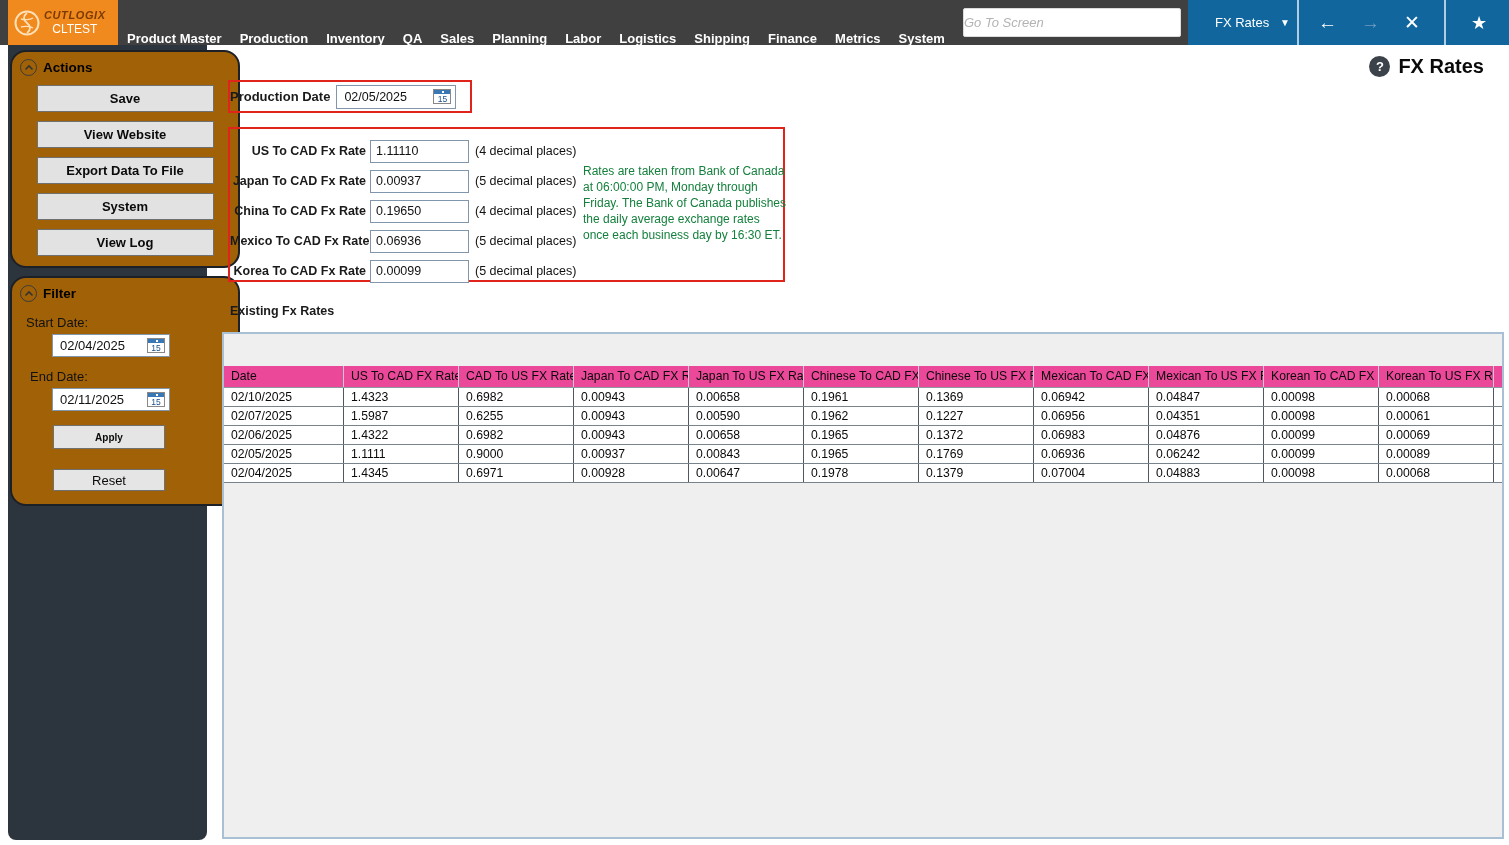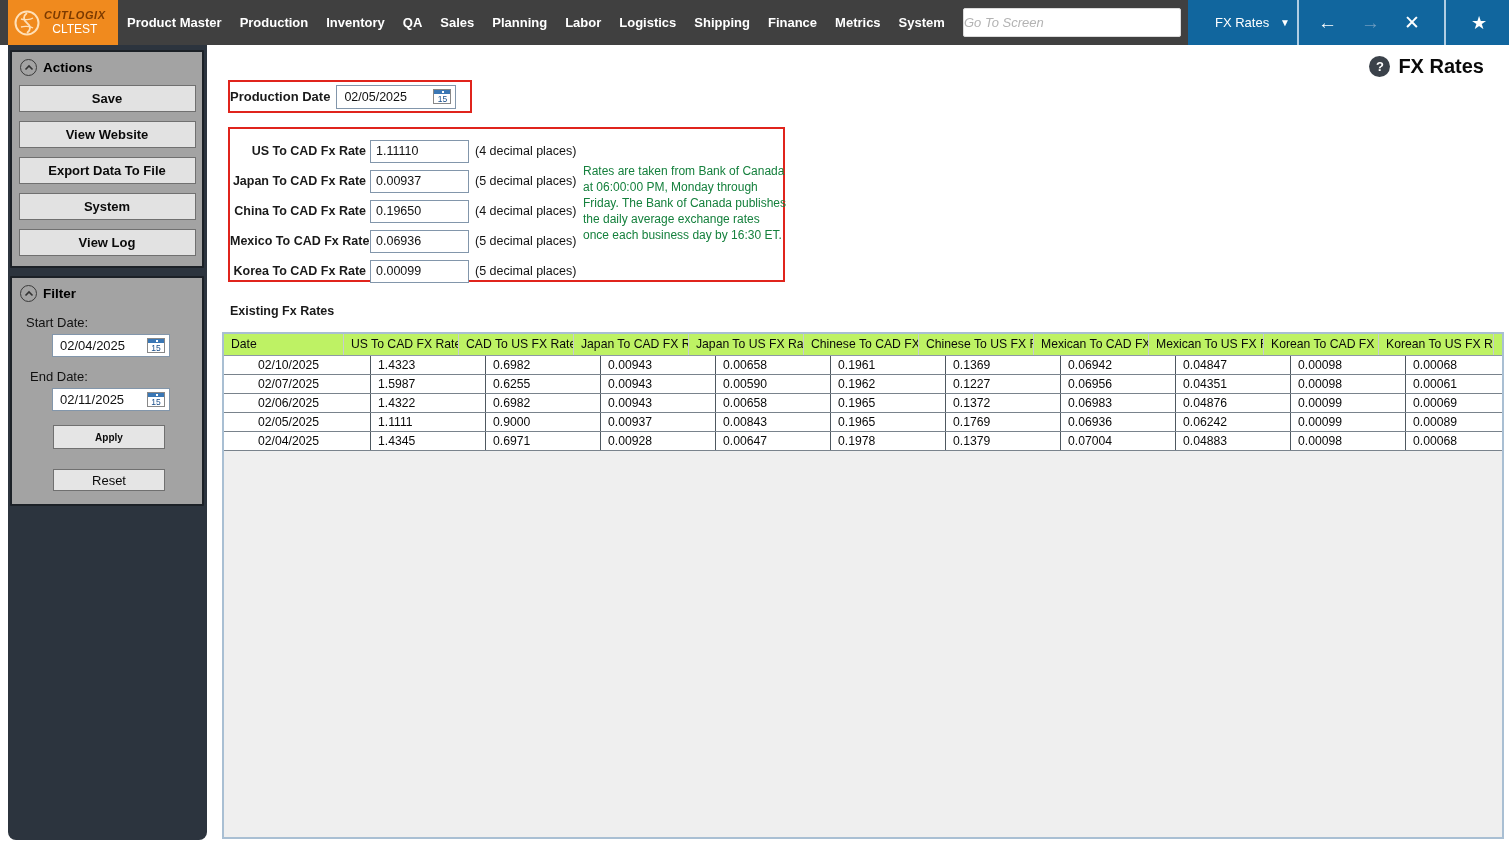--- a/index.html
+++ b/index.html
@@ -8,43 +8,43 @@
   body { position:relative; }
 
   
   .navbar { position:absolute; left:0; top:0; width:1509px; height:45px; background:#404040;text-decoration:underline; }
   .logo-block { position:absolute; left:8px; top:0; width:110px; height:45px; background:#f08a1e;
                 display:flex; align-items:center; }
   .logo-mark { width:28px; height:28px; margin-left:5px; flex:0 0 auto; }
   .logo-text { display:flex; flex-direction:column; align-items:center; margin-left:3px; }
   .logo-brand { font-size:11px; font-weight:800; font-style:italic; color:#7b3a00; letter-spacing:.6px; }
   .logo-env { font-size:12px; color:#ffffff; margin-top:1px; }
-  .menu { position:absolute; left:127px; top:0; height:45px; display:flex; align-items:center; gap:18px; }
+  .menu { position:absolute; left:127px; top:16px; height:45px; display:flex; align-items:center; gap:18px; }
   .menu-item { color:#ffffff; font-size:13px; font-weight:bold; white-space:nowrap; cursor:default; }
   .goto-wrap { position:absolute; left:963px; top:8px; width:218px; height:29px; }
   .goto-input { width:100%; height:100%; border:1px solid #dcdcdc; border-radius:2px; background:#fff;
                 font-family:"Liberation Sans", sans-serif; font-size:13px; font-style:italic;
                 padding:0 0; color:#333; }
   .goto-input::placeholder { color:#b3b3b3; font-style:italic; }
   .blue-bar { position:absolute; left:1188px; top:0; width:321px; height:45px; background:#11669e; }
   .blue-bar .screen-name { position:absolute; left:27px; top:0; height:45px; display:flex;
                            align-items:center; color:#fff; font-size:13px; }
   .blue-bar .dd-tri { position:absolute; left:92px; top:0; height:45px; display:flex; align-items:center;
                       color:#fff; font-size:10px; }
   .vdiv { position:absolute; top:0; width:2px; height:45px; background:rgba(230,240,250,.75); }
   .nav-ico { position:absolute; top:0; height:45px; display:flex; align-items:center; color:#fff;
              font-size:19px; }
   .nav-ico.dim { color:#6f9cc0; }
   .nav-ico.star { font-size:18px; }
 
   
   .sidebar { position:absolute; left:8px; top:45px; width:199px; height:795px; background:#2c343e;
              border-radius:0 0 8px 8px; }
-  .panel-card { position:absolute; left:2px; width:194px; background:#a3a3a3;
-                border:2px solid #1c2127; border-radius:1px; }
+  .panel-card { position:absolute; left:2px; width:230px; background:#a16207;
+                border:2px solid #1c2127; border-radius:16px; }
   .card-actions { top:5px; height:218px; }
   .card-filter { top:231px; height:230px; }
   .card-head { display:flex; align-items:center; gap:6px; padding:7px 0 0 8px; }
   .chev-circle { width:17px; height:17px; border:1px solid #3a3a3a; border-radius:50%;
                  display:flex; align-items:center; justify-content:center; }
   .card-title { font-size:13.5px; font-weight:bold; color:#000; }
   .act-btn { display:block; width:177px; height:27px; margin:9px auto 0 auto; background:#e2e2e2;
              border:1px solid #707070; font-family:"Liberation Sans", sans-serif; font-size:13px;
              font-weight:bold; color:#0a0a0a; cursor:pointer; }
   .filter-label { position:absolute; font-size:13px; color:#111; }
@@ -81,24 +81,24 @@
               white-space:nowrap; }
   .fx-input { width:99px; height:23px; border:1px solid #8296ab; font-family:"Liberation Sans", sans-serif;
               font-size:12.5px; padding:0 5px; color:#111; }
   .fx-hint { margin-left:6px; font-size:12.5px; color:#111; white-space:nowrap; }
   .fx-note { position:absolute; left:353px; top:34px; width:204px; font-size:12px; line-height:16px;
              color:#15803d; }
 
   .grid-caption { position:absolute; left:230px; top:304px; font-size:12.5px; font-weight:bold; }
   .grid-box { position:absolute; left:222px; top:332px; width:1282px; height:507px;
               border:2px solid #a9bfd3; background:#efefef; overflow:hidden; }
-  .grid-head { display:flex; background:#bef264; border-bottom:1px solid #8e99a3; height:22px; }
+  .grid-head { display:flex; background:#ec4899; border-bottom:1px solid #8e99a3; height:22px;margin-top:32px; }
   .gh-cell { font-size:12.2px; color:#0a0a0a; padding:3px 2px 0 7px; border-right:1px solid #c6ccd2;
              white-space:nowrap; overflow:hidden; }
-  .grid-row { display:flex; background:#ffffff; border-bottom:1px solid #79838c; height:19px;padding-left:27px; }
+  .grid-row { display:flex; background:#ffffff; border-bottom:1px solid #79838c; height:19px; }
   .gr-cell { font-size:12.2px; color:#0a0a0a; padding:1.5px 2px 0 7px; border-right:1px solid #4e5860;
              white-space:nowrap; overflow:hidden; }
   .c0 { width:120px; flex:0 0 auto; }
   .c  { width:115px; flex:0 0 auto; }
 </style>
 </head>
 <body>
 
 <div class="navbar">
   <div class="logo-block">

